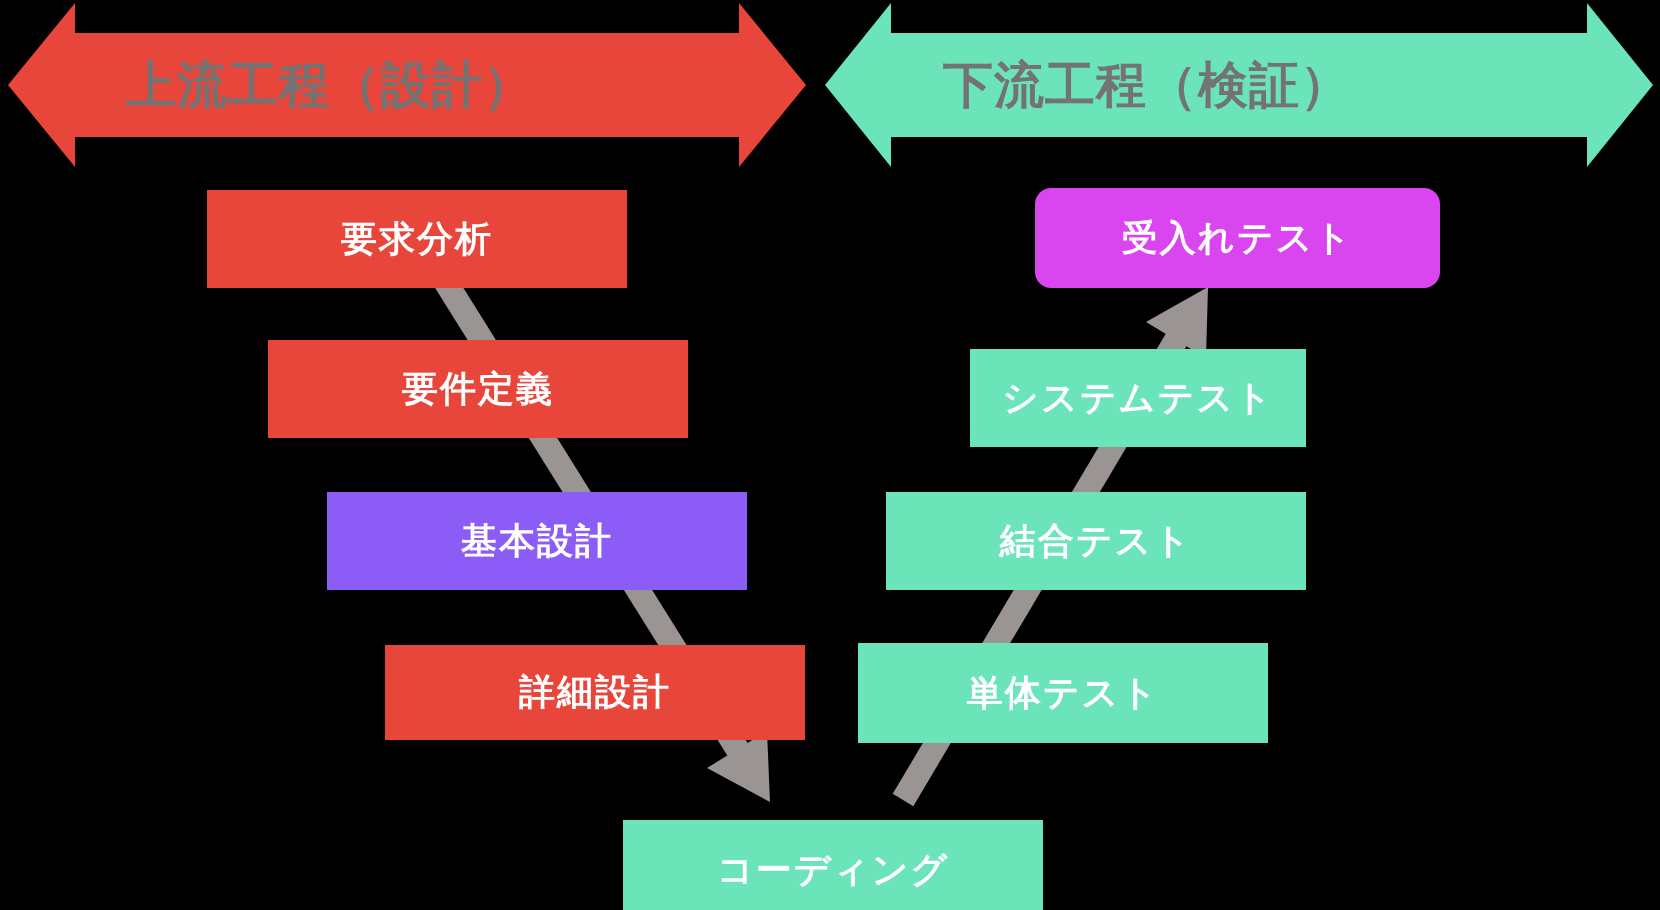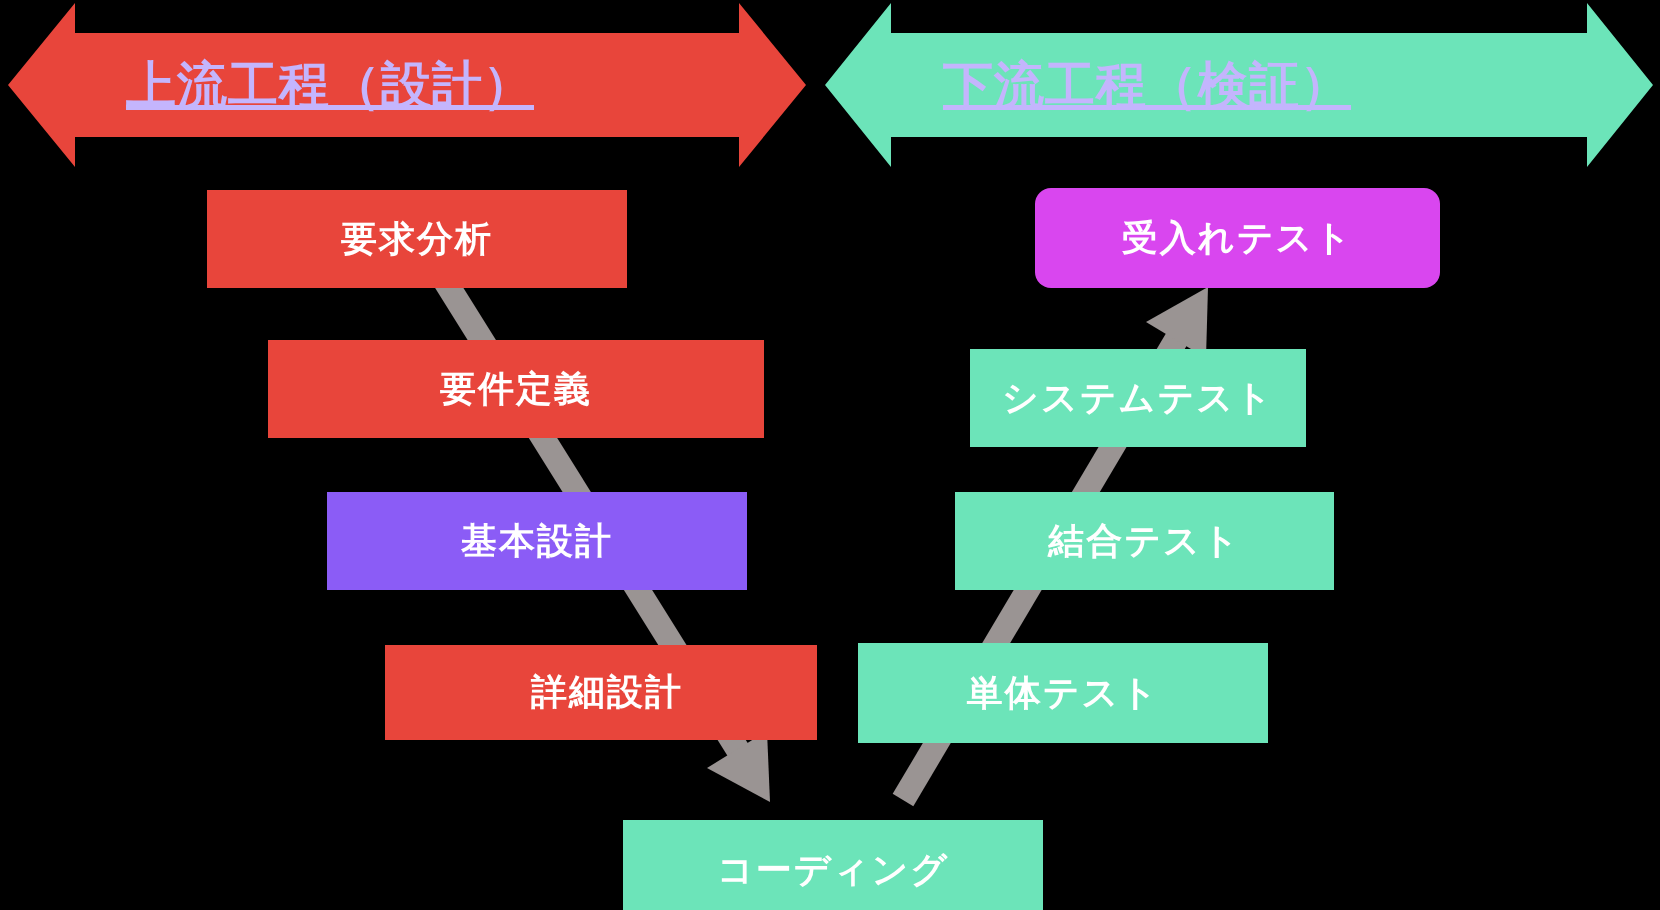--- a/index.html
+++ b/index.html
@@ -26,27 +26,26 @@
     justify-content: center;
     color: #FFFFFF;
     font-size: 36px;
     font-weight: bold;
     letter-spacing: 2px;
     white-space: nowrap;
   }
   .arrow-label {
     position: absolute;
     z-index: 4;
-    color: #c4b5fd;
+    color: #737373;
     font-size: 50px;
     font-weight: bold;
     letter-spacing: 1px;
     text-align: center;
     white-space: nowrap;
-    text-decoration: underline;
   }
 </style>
 </head>
 <body>
 
 <div class="canvas" style="background: rgb(0, 0, 0);">
 
   <svg class="layer connector-layer" viewBox="0 0 1660 910">
     <line x1="418" y1="238" x2="743" y2="758" stroke-width="24" stroke="#9A9493"></line>
     <polygon points="770,802 767,731 707,768" fill="#9A9493"></polygon>
@@ -56,24 +55,24 @@
 
   <svg class="layer arrow-layer" viewBox="0 0 1660 910">
     <polygon points="8,85 75,3 75,33 739,33 739,3 806,85 739,167 739,137 75,137 75,167" fill="#E8453B"></polygon>
     <polygon points="825,85 891,3 891,33 1587,33 1587,3 1653,85 1587,167 1587,137 891,137 891,167" fill="#6CE4B9"></polygon>
   </svg>
 
   <div class="arrow-label" style="left:0px; top:54px; width:660px; line-height:62px;">上流工程（設計）</div>
   <div class="arrow-label" style="left:817px; top:54px; width:660px; line-height:62px;">下流工程（検証）</div>
 
   <div class="box" style="left: 207px; top: 190px; width: 420px; height: 98px; background: rgb(232, 69, 59);">要求分析</div>
-  <div class="box" style="left: 268px; top: 340px; width: 496px; height: 98px; background: rgb(232, 69, 59);">要件定義</div>
+  <div class="box" style="left: 268px; top: 340px; width: 420px; height: 98px; background: rgb(232, 69, 59);">要件定義</div>
   <div class="box" style="left: 327px; top: 492px; width: 420px; height: 98px; background: #8b5cf6;">基本設計</div>
-  <div class="box" style="left: 385px; top: 645px; width: 420px; height: 95px; background: rgb(232, 69, 59); padding-left: 12px;">詳細設計</div>
+  <div class="box" style="left: 385px; top: 645px; width: 420px; height: 95px; background: rgb(232, 69, 59);">詳細設計</div>
 
   <div class="box" style="left: 623px; top: 810px; width: 420px; height: 100px; background: rgb(108, 228, 185); margin-top: 10px;">コーディング</div>
 
   <div class="box" style="left: 1035px; top: 188px; width: 405px; height: 100px; background: #d946ef; border-radius: 16px;">受入れテスト</div>
   <div class="box" style="left: 970px; top: 342px; width: 336px; height: 98px; background: rgb(108, 228, 185); margin-top: 7px;">システムテスト</div>
-  <div class="box" style="left: 955px; top: 492px; width: 379px; height: 98px; background: rgb(108, 228, 185);">結合テスト</div>
+  <div class="box" style="left: 886px; top: 492px; width: 420px; height: 98px; background: rgb(108, 228, 185);">結合テスト</div>
   <div class="box" style="left: 858px; top: 643px; width: 410px; height: 100px; background: rgb(108, 228, 185);">単体テスト</div>
 
 </div>
 
 </body></html>

